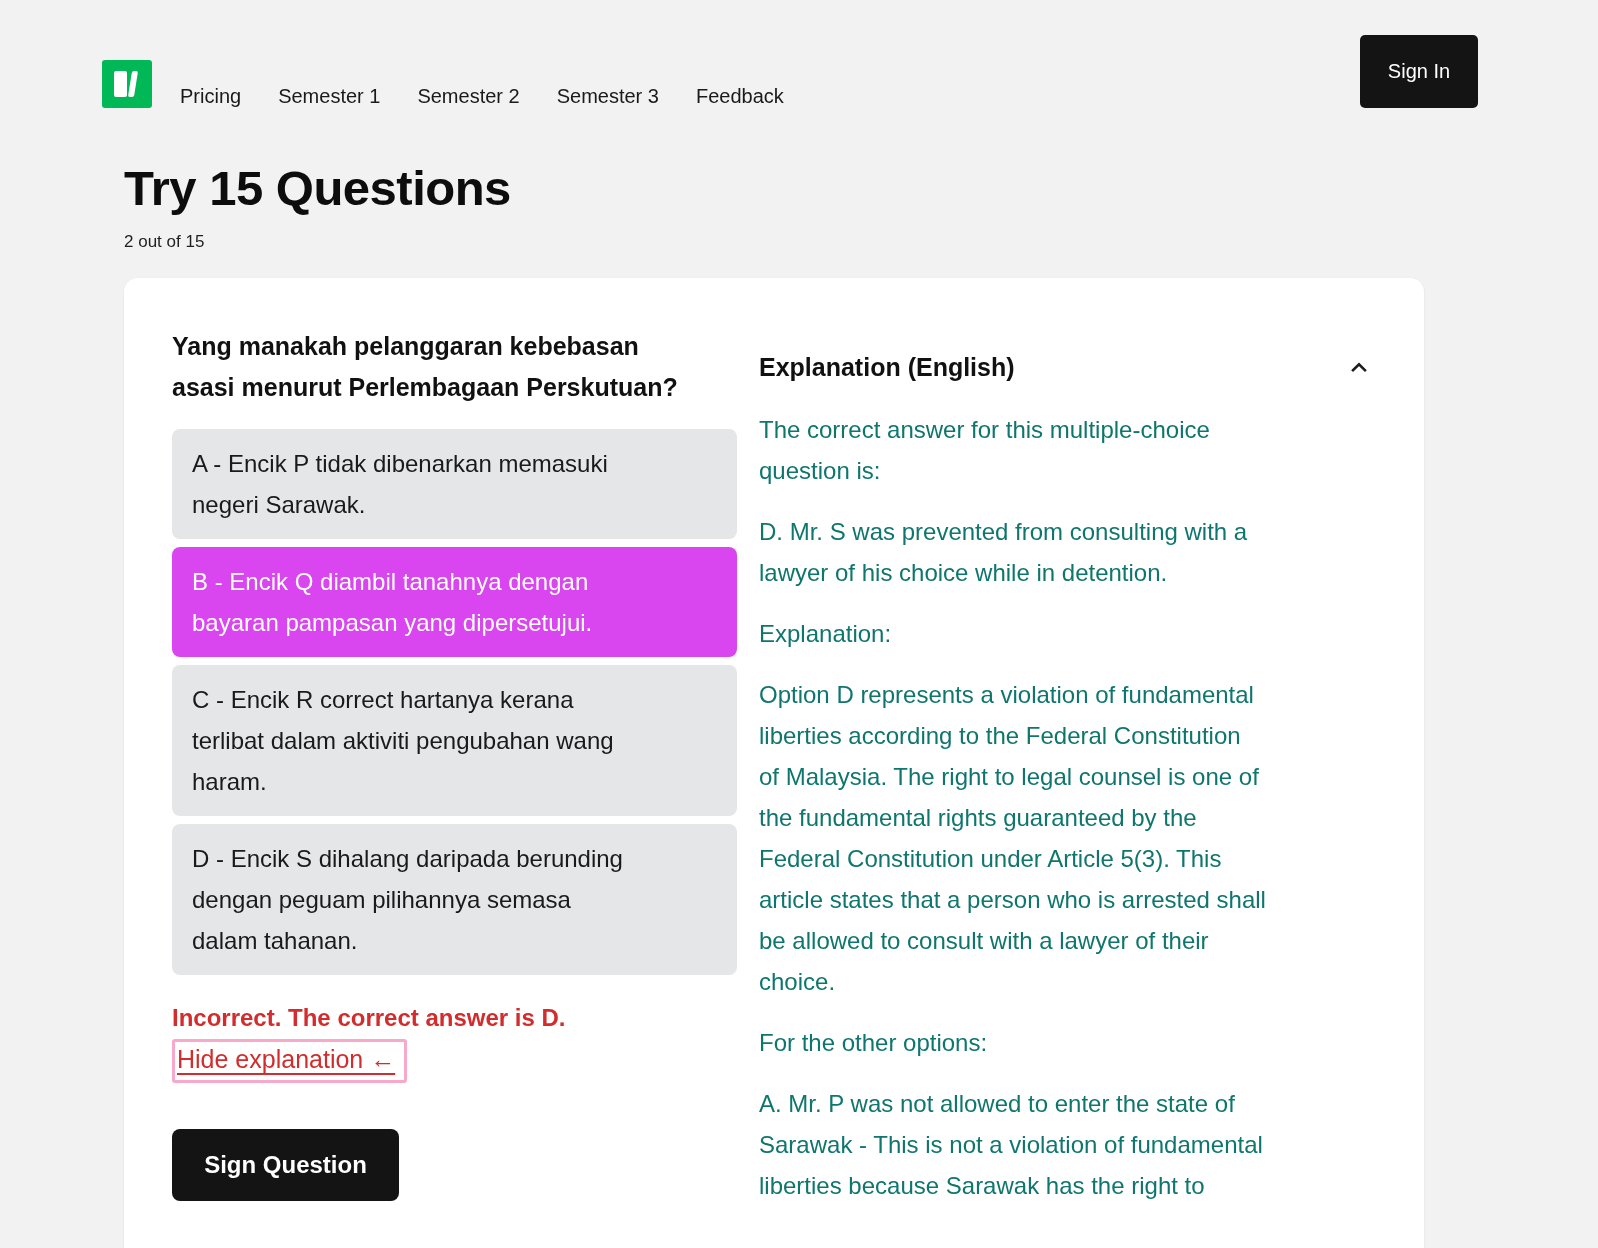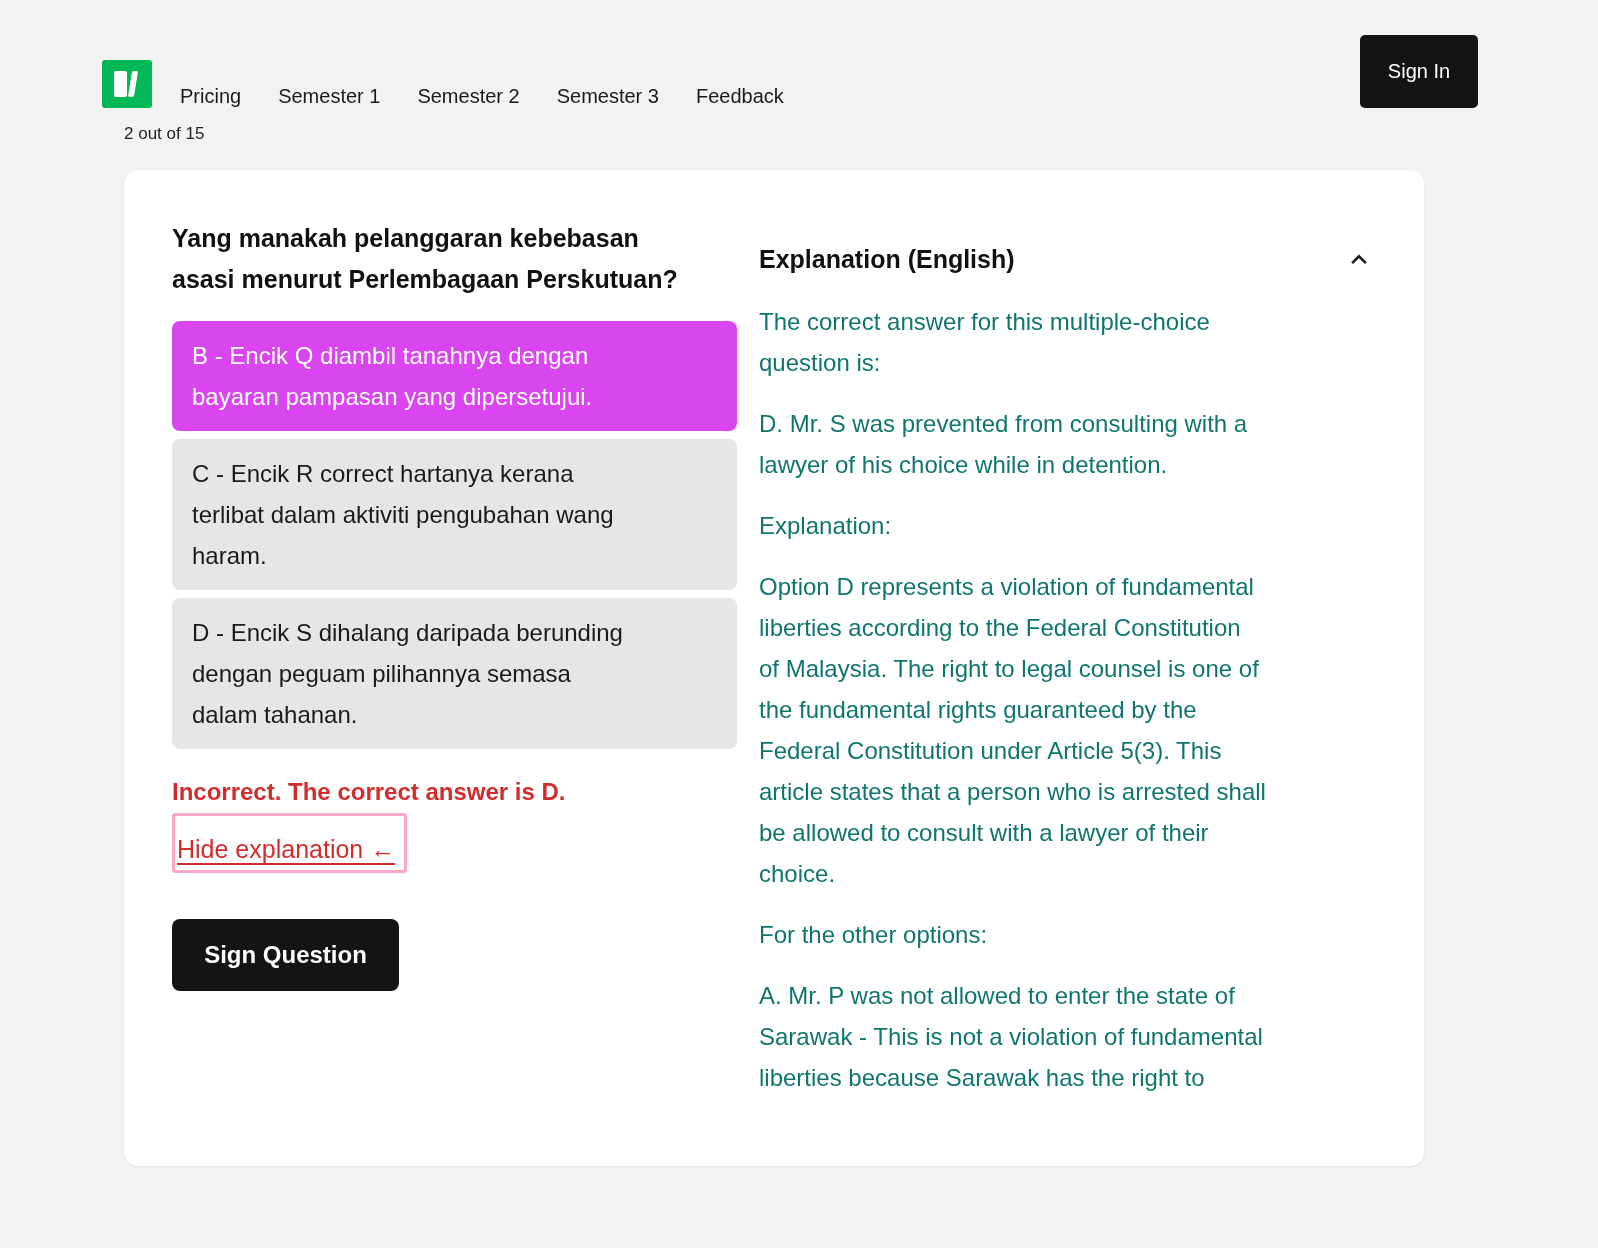--- a/index.html
+++ b/index.html
@@ -116,21 +116,21 @@
     margin-top: 29px;
     font-size: 24px;
     font-weight: 700;
     color: #d22c2c;
   }
   .hide-expl-wrap {
     display: inline-block;
     margin-top: 7px;
     border: 3px solid #f8a8c8;
     border-radius: 3px;
-    padding: 19px 9px 6px 2px;
+    padding: 3px 9px 6px 2px;
   }
   .hide-expl-link {
     font-size: 25px;
     color: #d22c2c;
     text-decoration: underline;
     text-decoration-thickness: 2px;
     text-underline-offset: 5px;
     cursor: pointer;
   }
   .next-btn {
@@ -187,28 +187,31 @@
       <span class="nav-item">Pricing</span>
       <span class="nav-item">Semester 1</span>
       <span class="nav-item">Semester 2</span>
       <span class="nav-item">Semester 3</span>
       <span class="nav-item">Feedback</span>
     </div>
     <div class="spacer"></div>
     <button class="signin-btn">Sign In</button>
   </div>
 
+  <h1 class="page-title">Try 15 Questions</h1>
   <div class="progress">2 out of 15</div>
 
   <div class="card">
 
     <div class="col-left">
       <div class="question">Yang manakah pelanggaran kebebasan
 asasi menurut Perlembagaan Perskutuan?</div>
 
+      <div class="option">A - Encik P tidak dibenarkan memasuki
+negeri Sarawak.</div>
       <div class="option option-selected-wrong">B - Encik Q diambil tanahnya dengan
 bayaran pampasan yang dipersetujui.</div>
       <div class="option">C - Encik R correct hartanya kerana
 terlibat dalam aktiviti pengubahan wang
 haram.</div>
       <div class="option">D - Encik S dihalang daripada berunding
 dengan peguam pilihannya semasa
 dalam tahanan.</div>
 
       <div class="feedback">Incorrect. The correct answer is D.</div>

